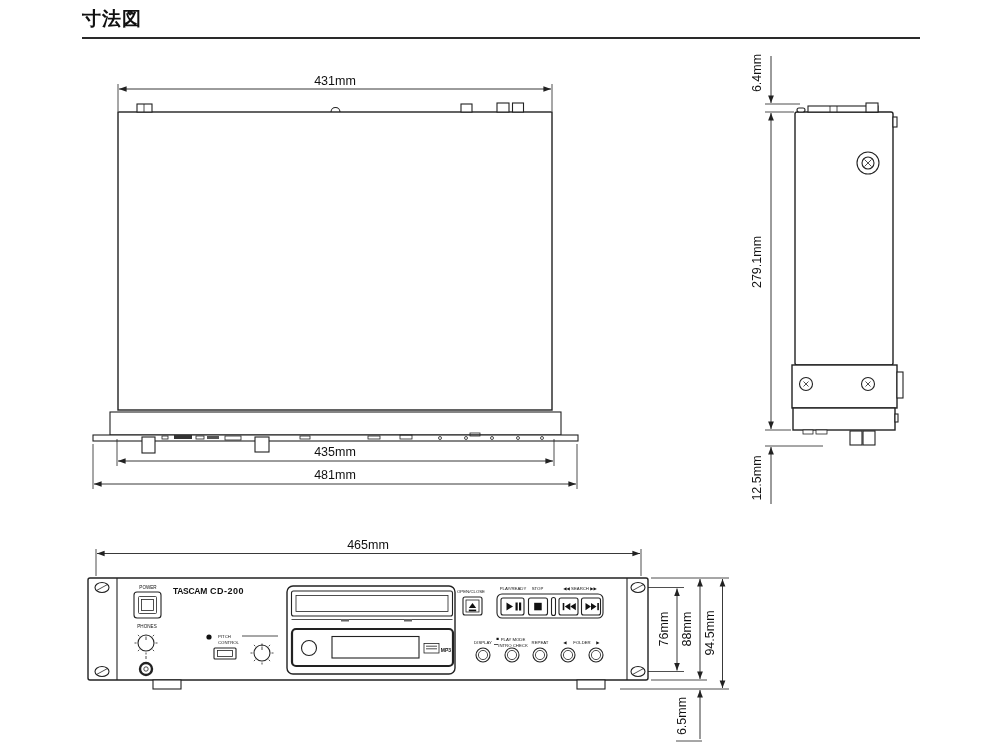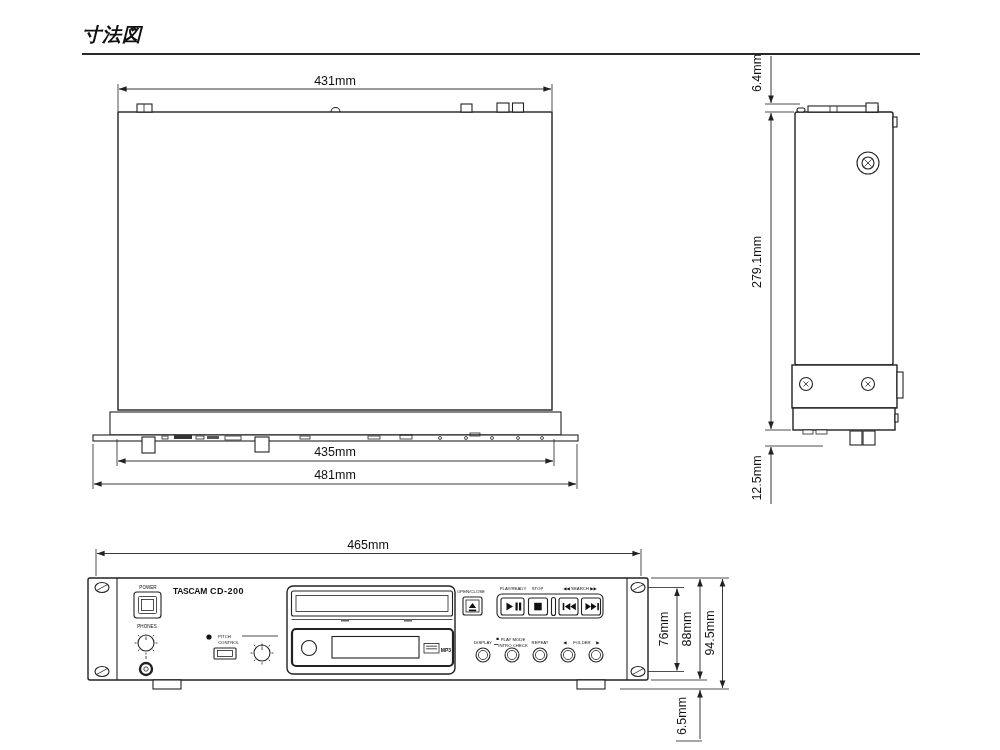--- a/index.html
+++ b/index.html
@@ -1,18 +1,18 @@
 <!DOCTYPE html>
 <html><head>
 <meta charset="utf-8">
 <style>
   html,body{margin:0;padding:0;background:#fff;}
   #stage{position:relative;width:1000px;height:750px;background:#fff;overflow:hidden;
          font-family:"Liberation Sans", sans-serif;}
-  #title-block{position:absolute;left:82px;top:22px;width:838px;border-bottom:2px solid #2a2a2a;padding-bottom:5px;font-style:italic;}
+  #title-block{position:absolute;left:82px;top:6px;width:838px;border-bottom:2px solid #2a2a2a;padding-bottom:5px;}
   #title-block h1{margin:0;font-size:19px;font-weight:bold;color:#111;letter-spacing:1px;}
   svg{position:absolute;left:0;top:0;}
   .outline{stroke:#222;stroke-width:1.4;fill:#fff;}
   .line1{stroke:#222;stroke-width:1.1;fill:none;}
   .line0{stroke:#222;stroke-width:0.8;fill:none;}
   .fillw{fill:#fff;}
   .dim{stroke:#222;stroke-width:0.9;fill:none;}
   .ext{stroke:#222;stroke-width:0.8;fill:none;}
   .dimtext{font:12.5px "Liberation Sans", sans-serif;fill:#111;}
   .tiny{font-size:4.3px;fill:#111;}

